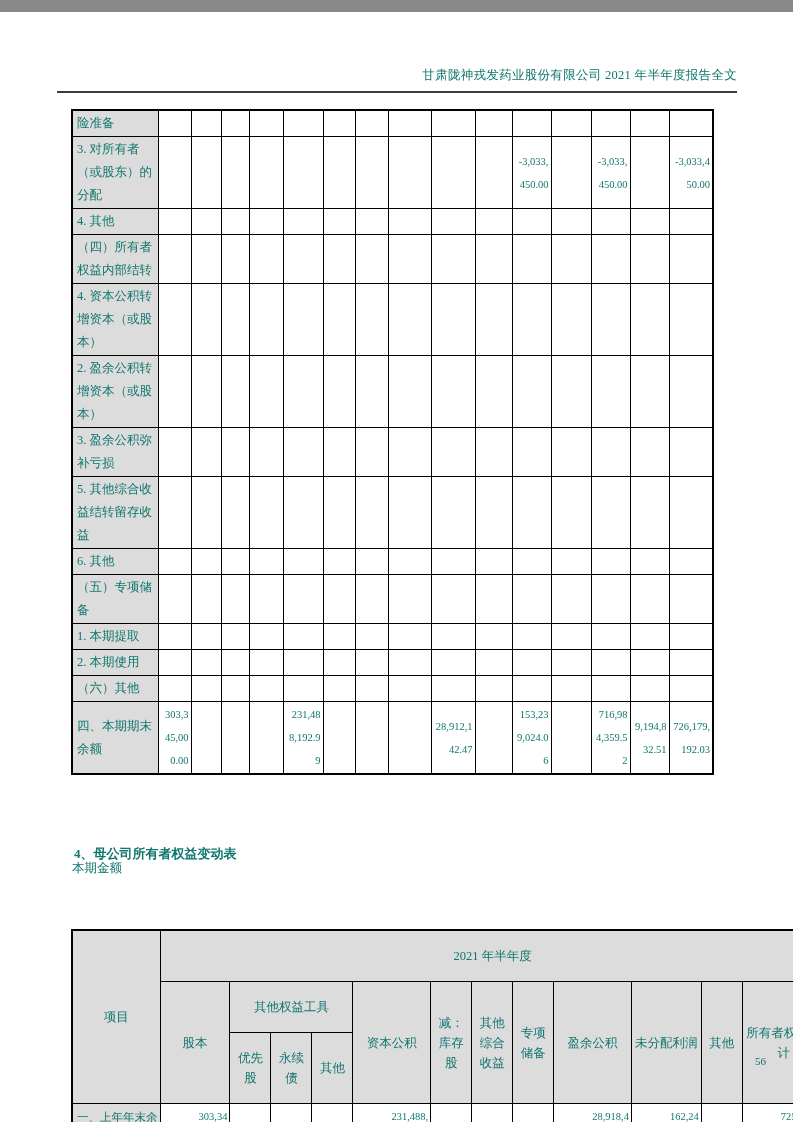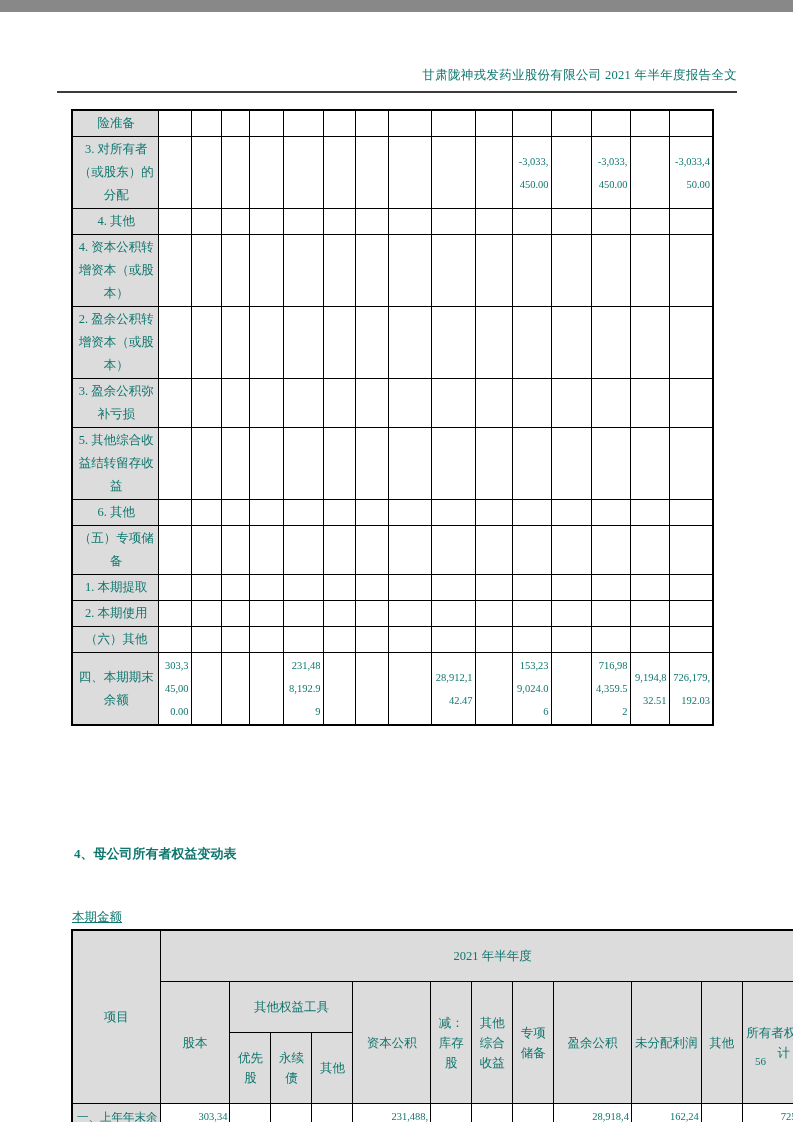--- a/index.html
+++ b/index.html
@@ -10,34 +10,34 @@
   }
   .hdr{position:absolute;top:55px;left:57px;width:680px;text-align:right;
        font-size:12.5px;letter-spacing:.3px;white-space:nowrap;}
   .rule{position:absolute;top:79px;left:57px;width:680px;height:2px;background:#3c3c3c;}
 
   table{border-collapse:collapse;table-layout:fixed;}
   .t1{position:absolute;top:97px;left:71px;border:2px solid #000;}
   .t2{position:absolute;top:917px;left:71px;border:2px solid #000;}
   td,th{border:1px solid #000;overflow:hidden;}
 
-  .lbl{background:#dcdcdc;text-align:center;font-size:12.5px;line-height:23px;
+  .lbl{background:#dcdcdc;text-align:left;font-size:12.5px;line-height:23px;
        padding:1px 2px 1px 4px;word-break:break-all;vertical-align:middle;font-weight:normal;}
   .num{text-align:right;font-size:10.5px;line-height:23px;padding:1px 2px;
        word-break:break-all;vertical-align:middle;}
 
   .t2 th{background:#dcdcdc;font-weight:normal;font-size:12.5px;line-height:20px;
          text-align:center;vertical-align:middle;padding:15px 2px;word-break:break-all;}
   .t2 .hA{height:25px;} .t2 .hB{height:26px;} .t2 .hC{height:25px;}
   .t2 td{height:24px;}
   .t2 .lbl{font-size:11.5px;white-space:nowrap;line-height:20px;}
   .t2 .num{white-space:nowrap;line-height:20px;padding-left:38px;}
 
   .sec{position:absolute;top:833px;left:74px;font-size:13px;font-weight:bold;}
-  .sub{position:absolute;top:897px;left:72px;font-size:12.5px;text-decoration:underline;}
+  .sub{position:absolute;top:848px;left:72px;font-size:12.5px;}
   .unit{position:absolute;top:896px;left:71px;width:645px;text-align:right;font-size:12.5px;}
   .pageno{position:absolute;top:1043px;left:755px;font-size:11px;}
 </style>
 </head>
 <body>
 
 <div class="page">
 
   <div class="hdr">甘肃陇神戎发药业股份有限公司 2021 年半年度报告全文</div>
   <div class="rule"></div>
@@ -93,20 +93,38 @@
           <td class="num"></td>
           <td class="num"></td>
           <td class="num">-3,033,450.00</td>
           <td class="num"></td>
           <td class="num">-3,033,450.00</td>
           <td class="num"></td>
           <td class="num">-3,033,450.00</td>
         </tr>
         <tr>
           <td class="lbl">4. 其他</td>
+          <td class="num"></td>
+          <td class="num"></td>
+          <td class="num"></td>
+          <td class="num"></td>
+          <td class="num"></td>
+          <td class="num"></td>
+          <td class="num"></td>
+          <td class="num"></td>
+          <td class="num"></td>
+          <td class="num"></td>
+          <td class="num"></td>
+          <td class="num"></td>
+          <td class="num"></td>
+          <td class="num"></td>
+          <td class="num"></td>
+        </tr>
+        <tr>
+          <td class="lbl">（四）所有者权益内部结转</td>
           <td class="num"></td>
           <td class="num"></td>
           <td class="num"></td>
           <td class="num"></td>
           <td class="num"></td>
           <td class="num"></td>
           <td class="num"></td>
           <td class="num"></td>
           <td class="num"></td>
           <td class="num"></td>

